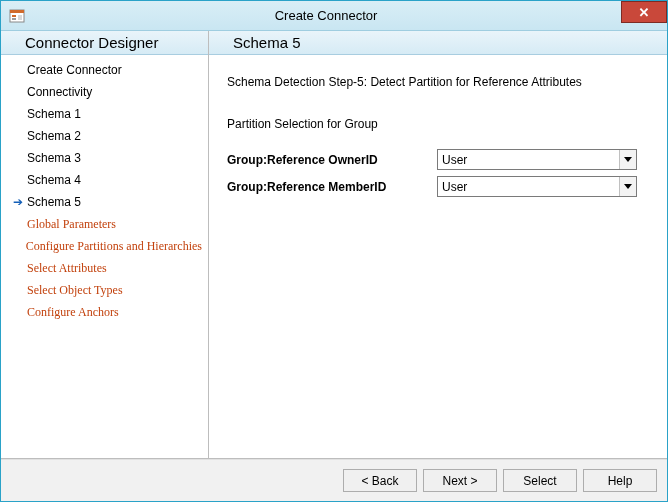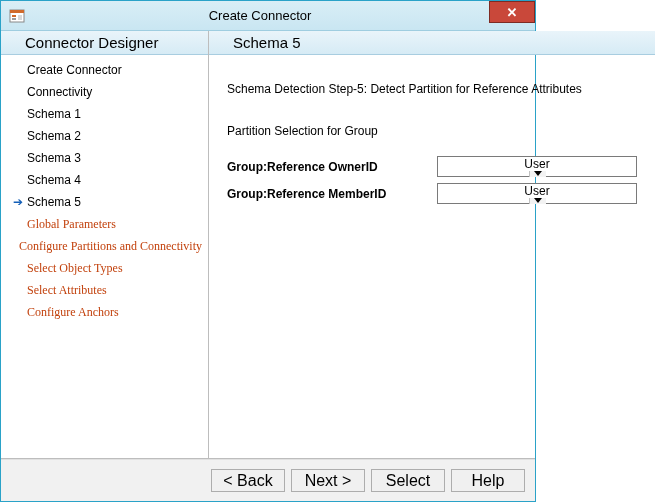--- a/index.html
+++ b/index.html
@@ -1,18 +1,18 @@
 <!DOCTYPE html>
 <html><head>
 <meta charset="utf-8">
 <style>
   * { box-sizing: border-box; }
   html, body { margin:0; padding:0; font-family: "Segoe UI", Tahoma, sans-serif; font-size:12px; }
   .window {
-    width:536px; height:502px;
+    width:668px; height:502px;
     border:1px solid #2aa2c8;
     background:#fff;
     display:flex; flex-direction:column;
     position:relative;
   }
   .titlebar {
     height:30px;
     background:linear-gradient(#d9eef6,#c9e6f2);
     border-bottom:1px solid #9fcde0;
     display:flex; align-items:center;
@@ -77,58 +77,57 @@
   }
   .nav-item .label { padding-left:2px; }
   .arrow-icon {
     color:#1560b8; font-size:12px; line-height:1;
   }
   .main {
     flex:1; display:flex; flex-direction:column;
   }
   .main-content {
     flex:1;
-    padding:27px 18px 10px 18px;
+    padding:20px 18px 10px 18px;
     font-size:12px; color:#000;
   }
   .step-desc { margin-bottom:28px; }
   .section-title { margin-bottom:18px; }
   .form-row {
     display:flex; align-items:center;
     margin-bottom:6px;
   }
   .form-label { width:210px;font-weight:bold; }
   .select-wrap {
     width:200px; height:21px;
     border:1px solid #7a7a7a;
     background:#fff;
     display:flex; align-items:center;
     position:relative;
-    flex-direction:column;
   }
   .select-value { flex:1; padding:0 4px; font-size:12px;}
   .select-caret {
     width:17px; height:100%;
     display:flex; align-items:center; justify-content:center;
     border-left:1px solid #c0c0c0;
     background:#f3f3f3;
   }
   .buttons-bar {
     height:42px;
     background:#f1f1f1;
     border-top:1px solid #e1e1e1;
     display:flex; align-items:center; justify-content:flex-end;
     padding-right:10px;
     gap:6px;
   }
   .btn {
     min-width:74px; height:23px;
     background:#f0f0f0;
     border:1px solid #adadad;
-    font-size:16px;
+    font-size:12px;
     padding:0 10px;
     display:flex; align-items:center; justify-content:center;
     cursor:default;
     color:#000;
   }
 </style>
 </head>
 <body>
 
 <div class="window">
@@ -184,29 +183,29 @@
                 <span class="arrow-icon">➔</span>
               </span>
               <span class="label">Schema 5</span>
             </div>
             <div class="nav-item disabled">
               <span class="arrow-slot"></span>
               <span class="label">Global Parameters</span>
             </div>
             <div class="nav-item disabled">
               <span class="arrow-slot"></span>
-              <span class="label">Configure Partitions and Connectivity</span>
+              <span class="label">Configure Partitions and Hierarchies</span>
+            </div>
+            <div class="nav-item disabled">
+              <span class="arrow-slot"></span>
+              <span class="label">Select Attributes</span>
             </div>
             <div class="nav-item disabled">
               <span class="arrow-slot"></span>
               <span class="label">Select Object Types</span>
-            </div>
-            <div class="nav-item disabled">
-              <span class="arrow-slot"></span>
-              <span class="label">Select Attributes</span>
             </div>
             <div class="nav-item disabled">
               <span class="arrow-slot"></span>
               <span class="label">Configure Anchors</span>
             </div>
           </div>
       </div>
 
       <div class="main">
         <div class="panel-header">Schema 5</div>

